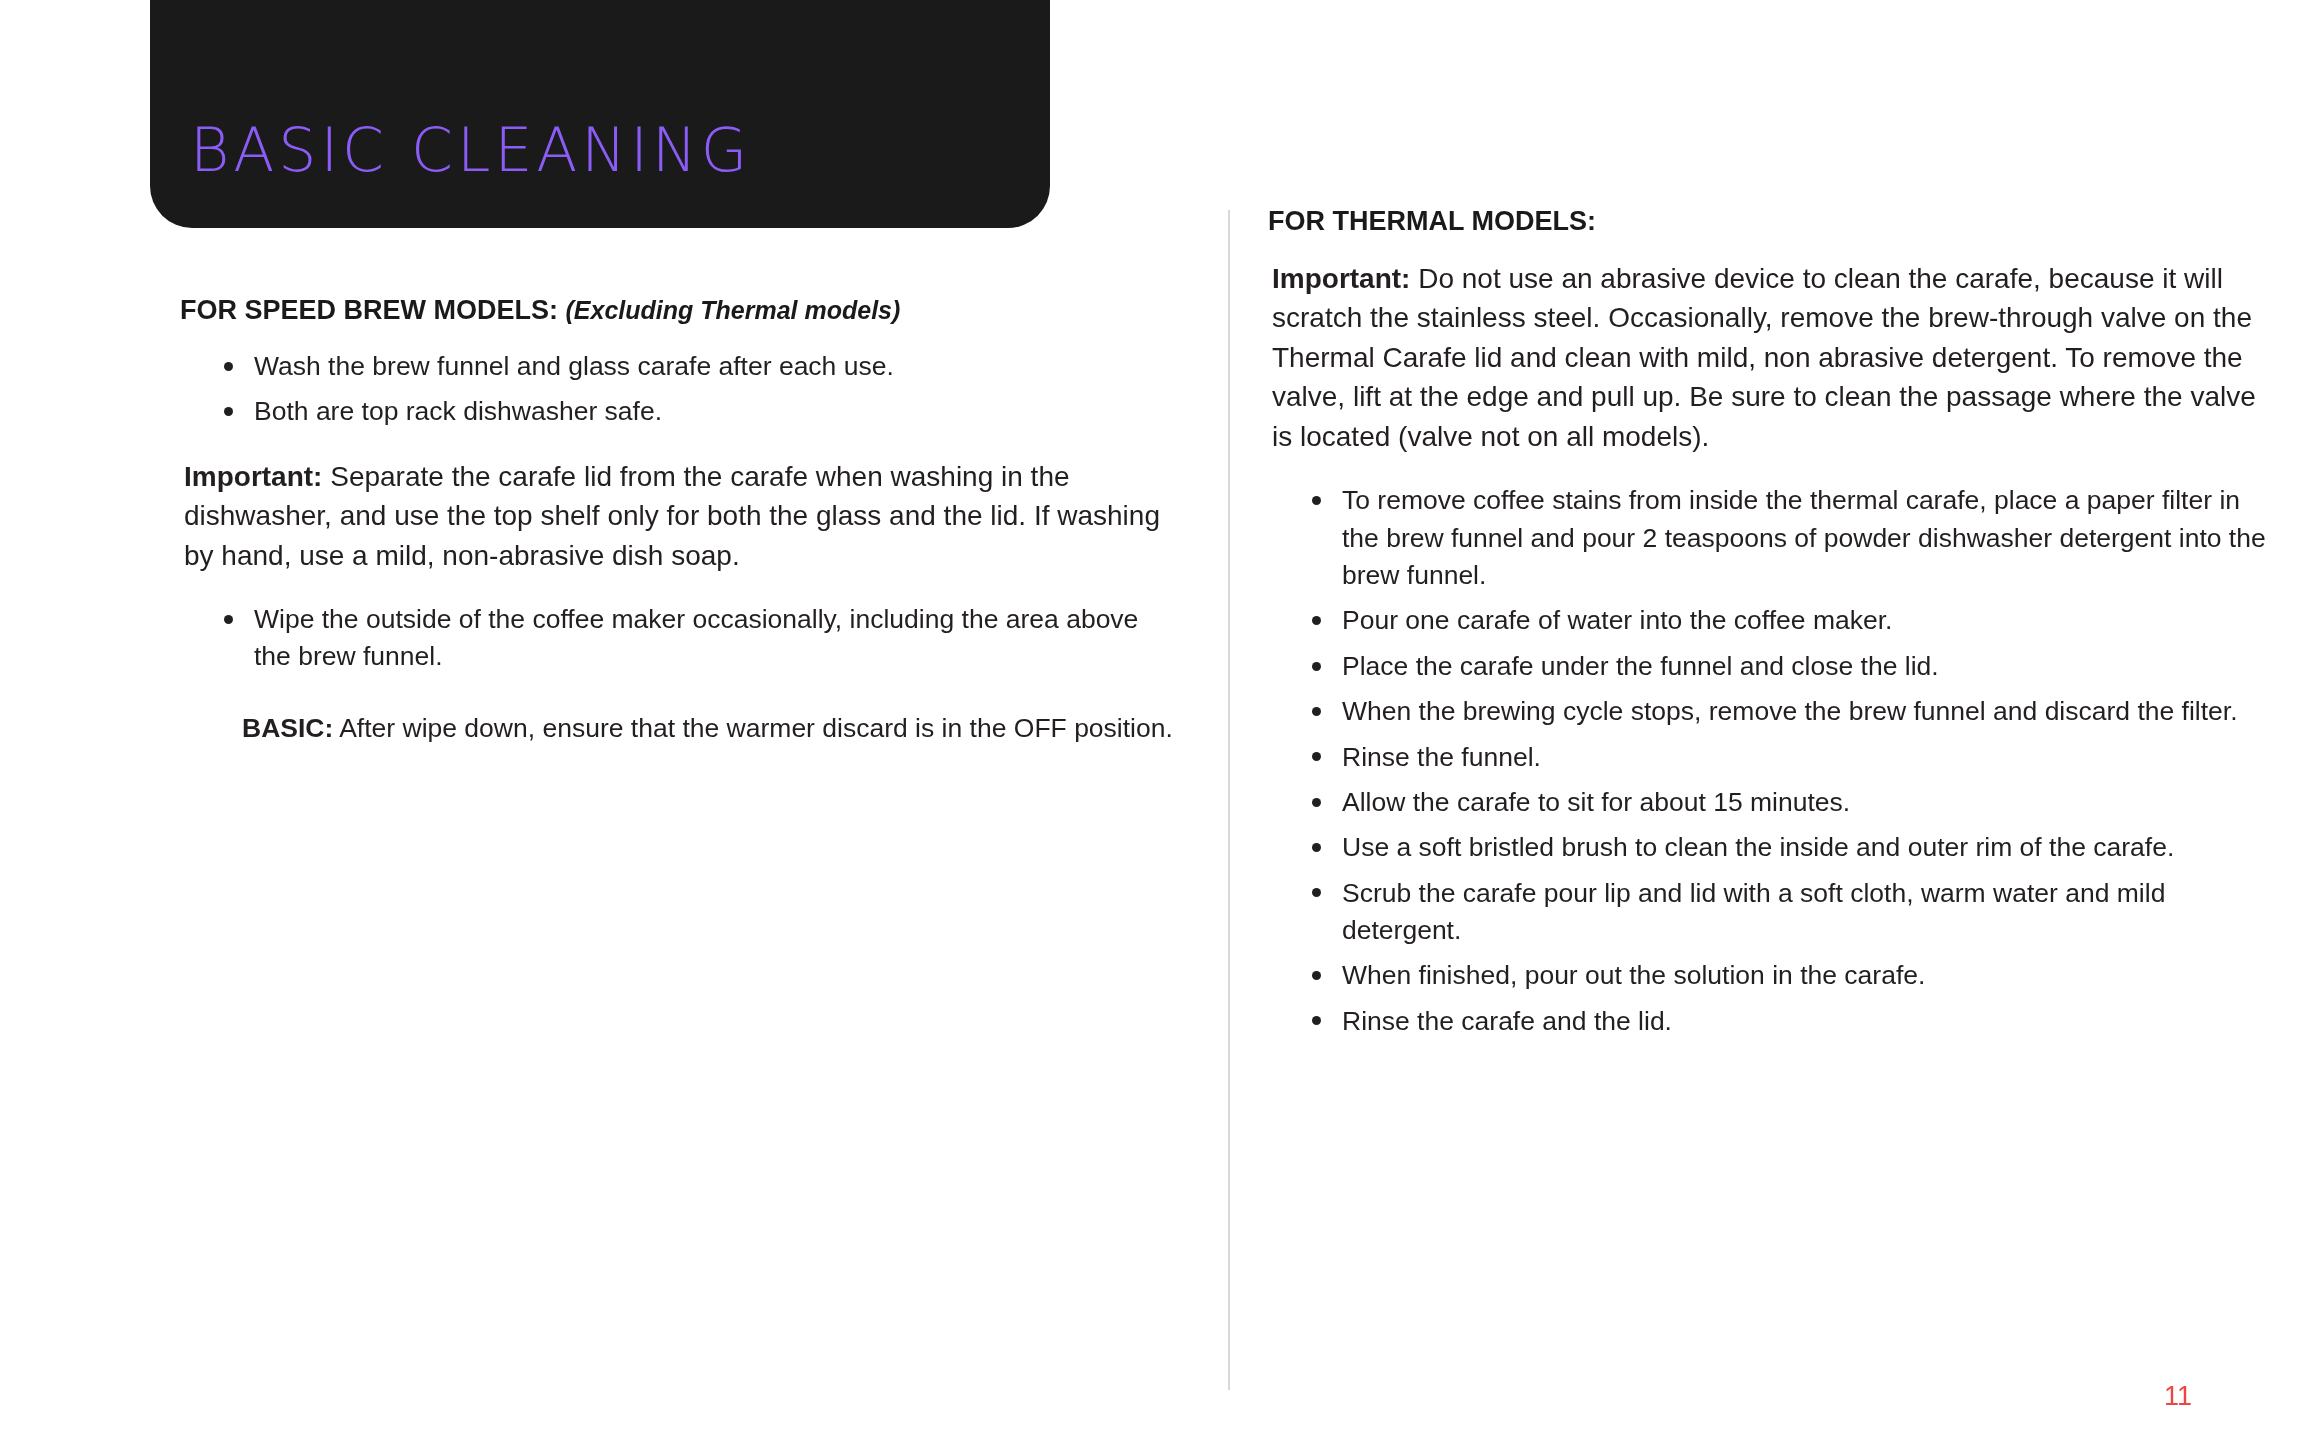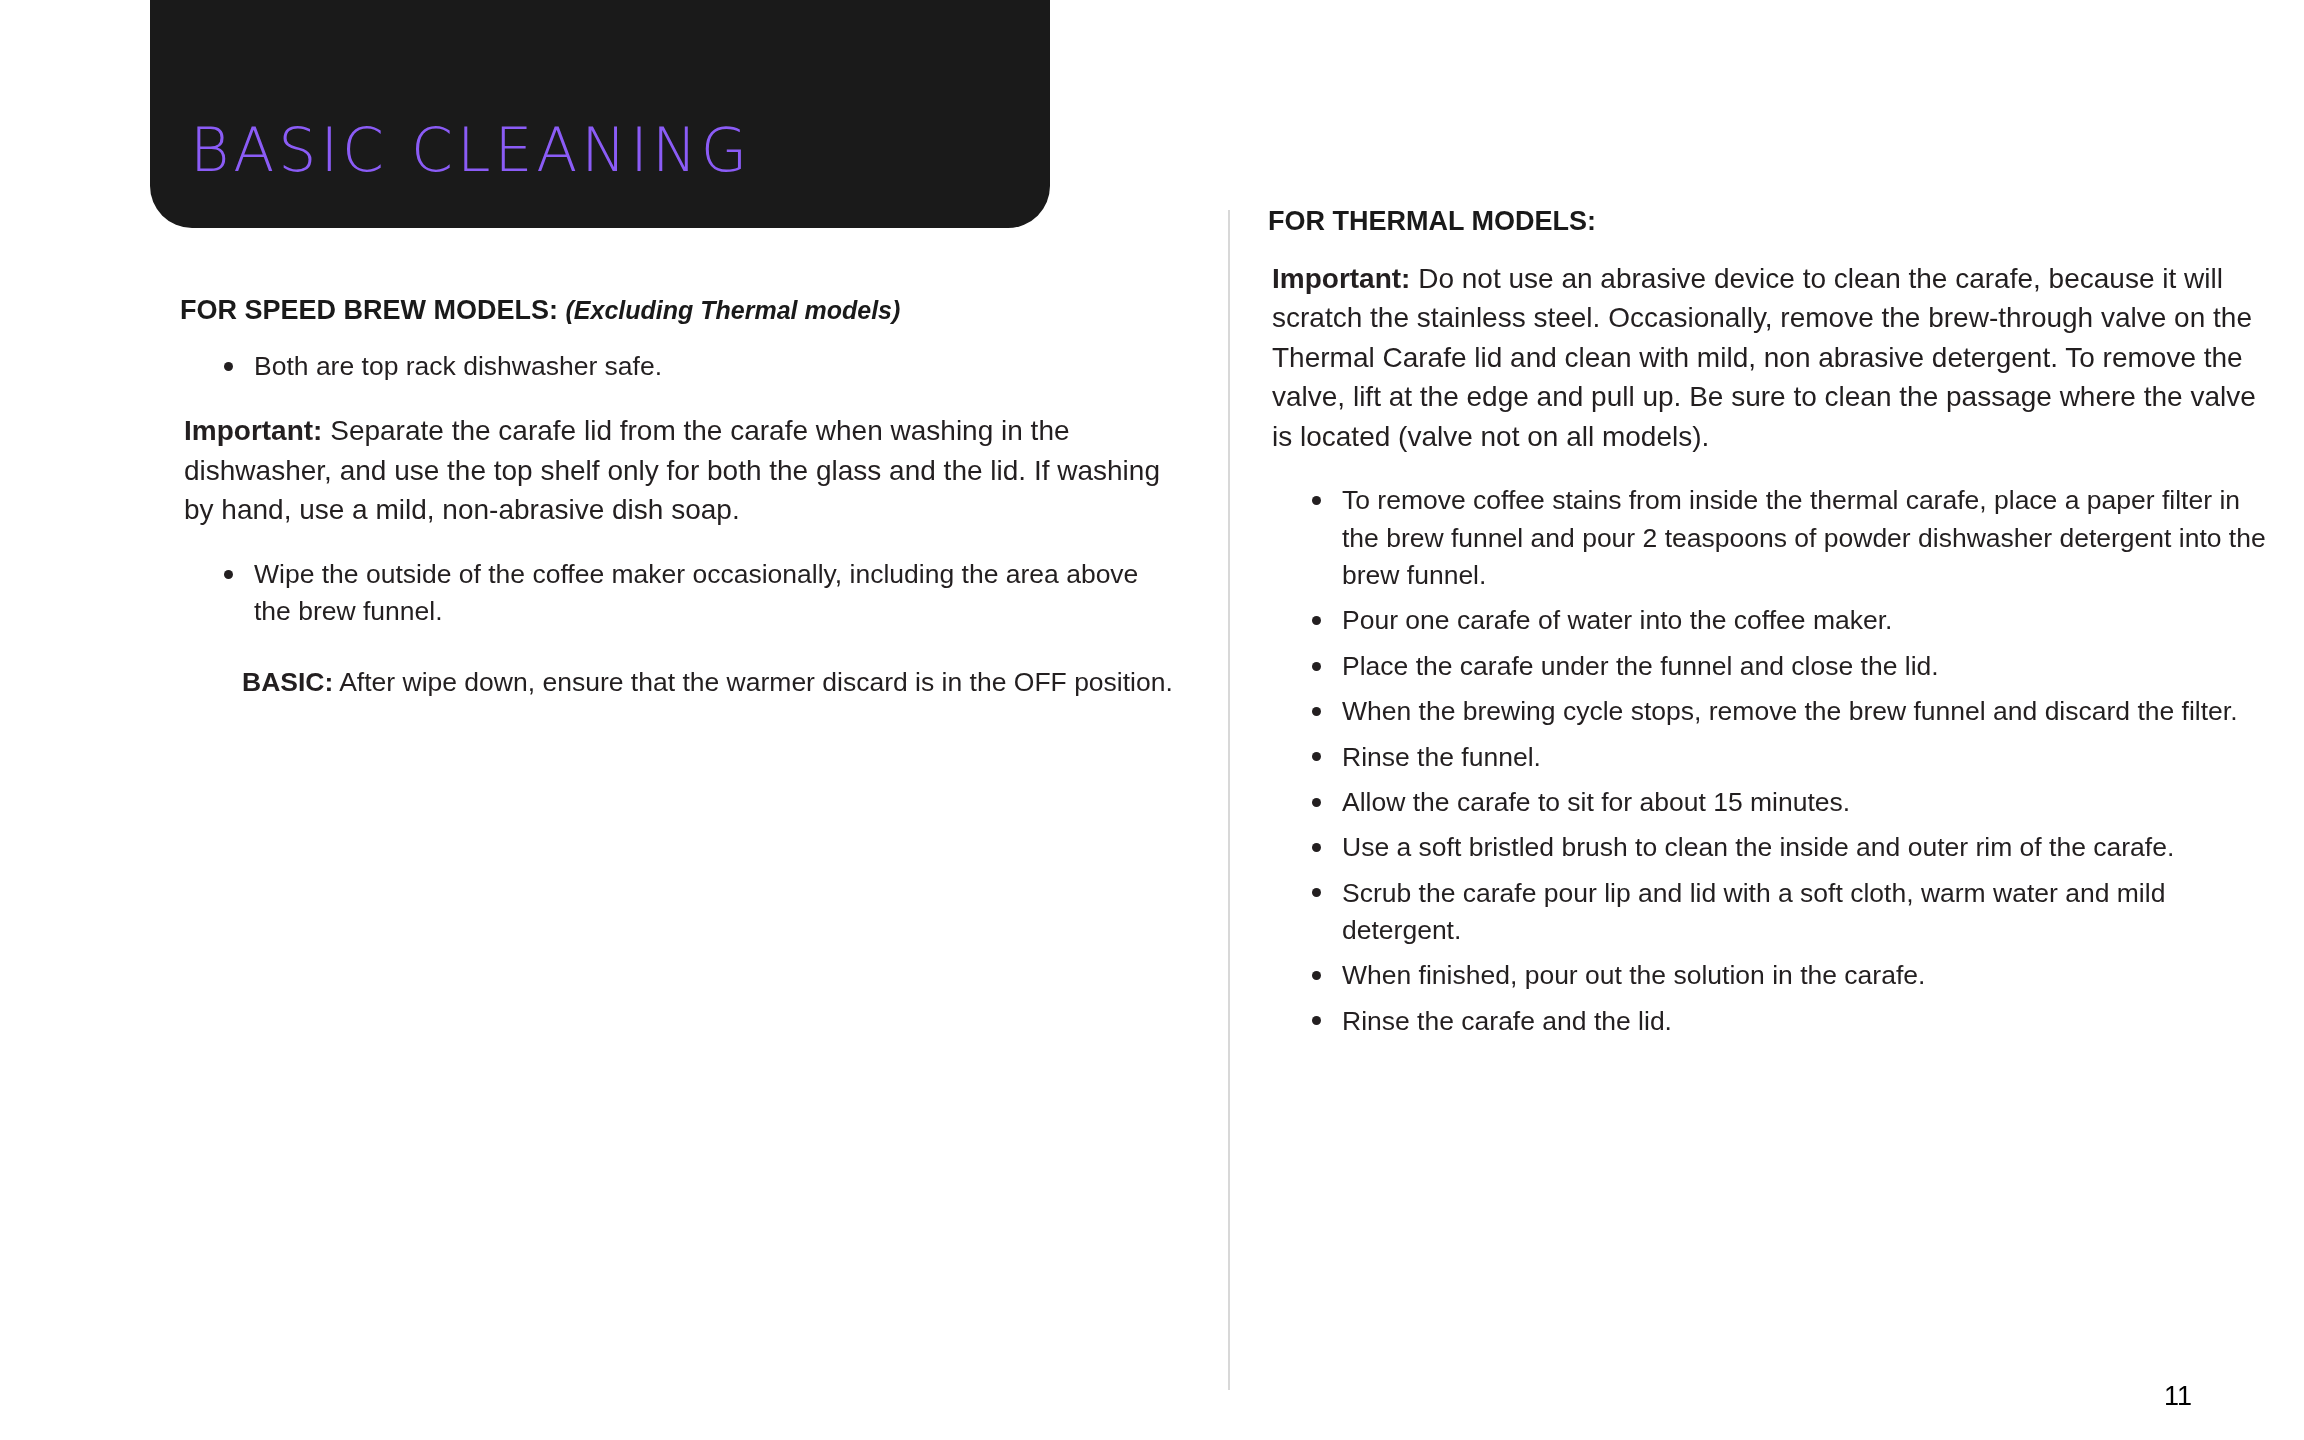--- a/index.html
+++ b/index.html
@@ -125,21 +125,21 @@
   }
   .note-block .note-label {
     font-weight: bold;
   }
 
   .page-number {
     position: absolute;
     right: 112px;
     bottom: 28px;
     font-size: 27px;
-    color: #000000;
+    color: #ef4444;
   }
 </style>
 </head>
 <body>
 
 <div class="page">
 
   <div class="header-banner">
     <div class="header-title">BASIC CLEANING</div>
   </div>
@@ -149,20 +149,24 @@
   <div class="col col-left">
 
     <div class="heading">
       <span>FOR SPEED BREW MODELS:</span>
       <span class="sub">(Excluding Thermal models)</span>
     </div>
 
     <ul class="bullets">
       <li>
         <span class="dot"></span>
+        <span>Wash the brew funnel and glass carafe after each use.</span>
+      </li>
+      <li>
+        <span class="dot"></span>
         <span>Both are top rack dishwasher safe.</span>
       </li>
     </ul>
 
     <p class="para">
       <span class="lead">Important:</span><span> Separate the carafe lid from the carafe when washing in the dishwasher, and use the top shelf only for both the glass and the lid. If washing by hand, use a mild, non-abrasive dish soap.</span>
     </p>
 
     <ul class="bullets">
       <li>

